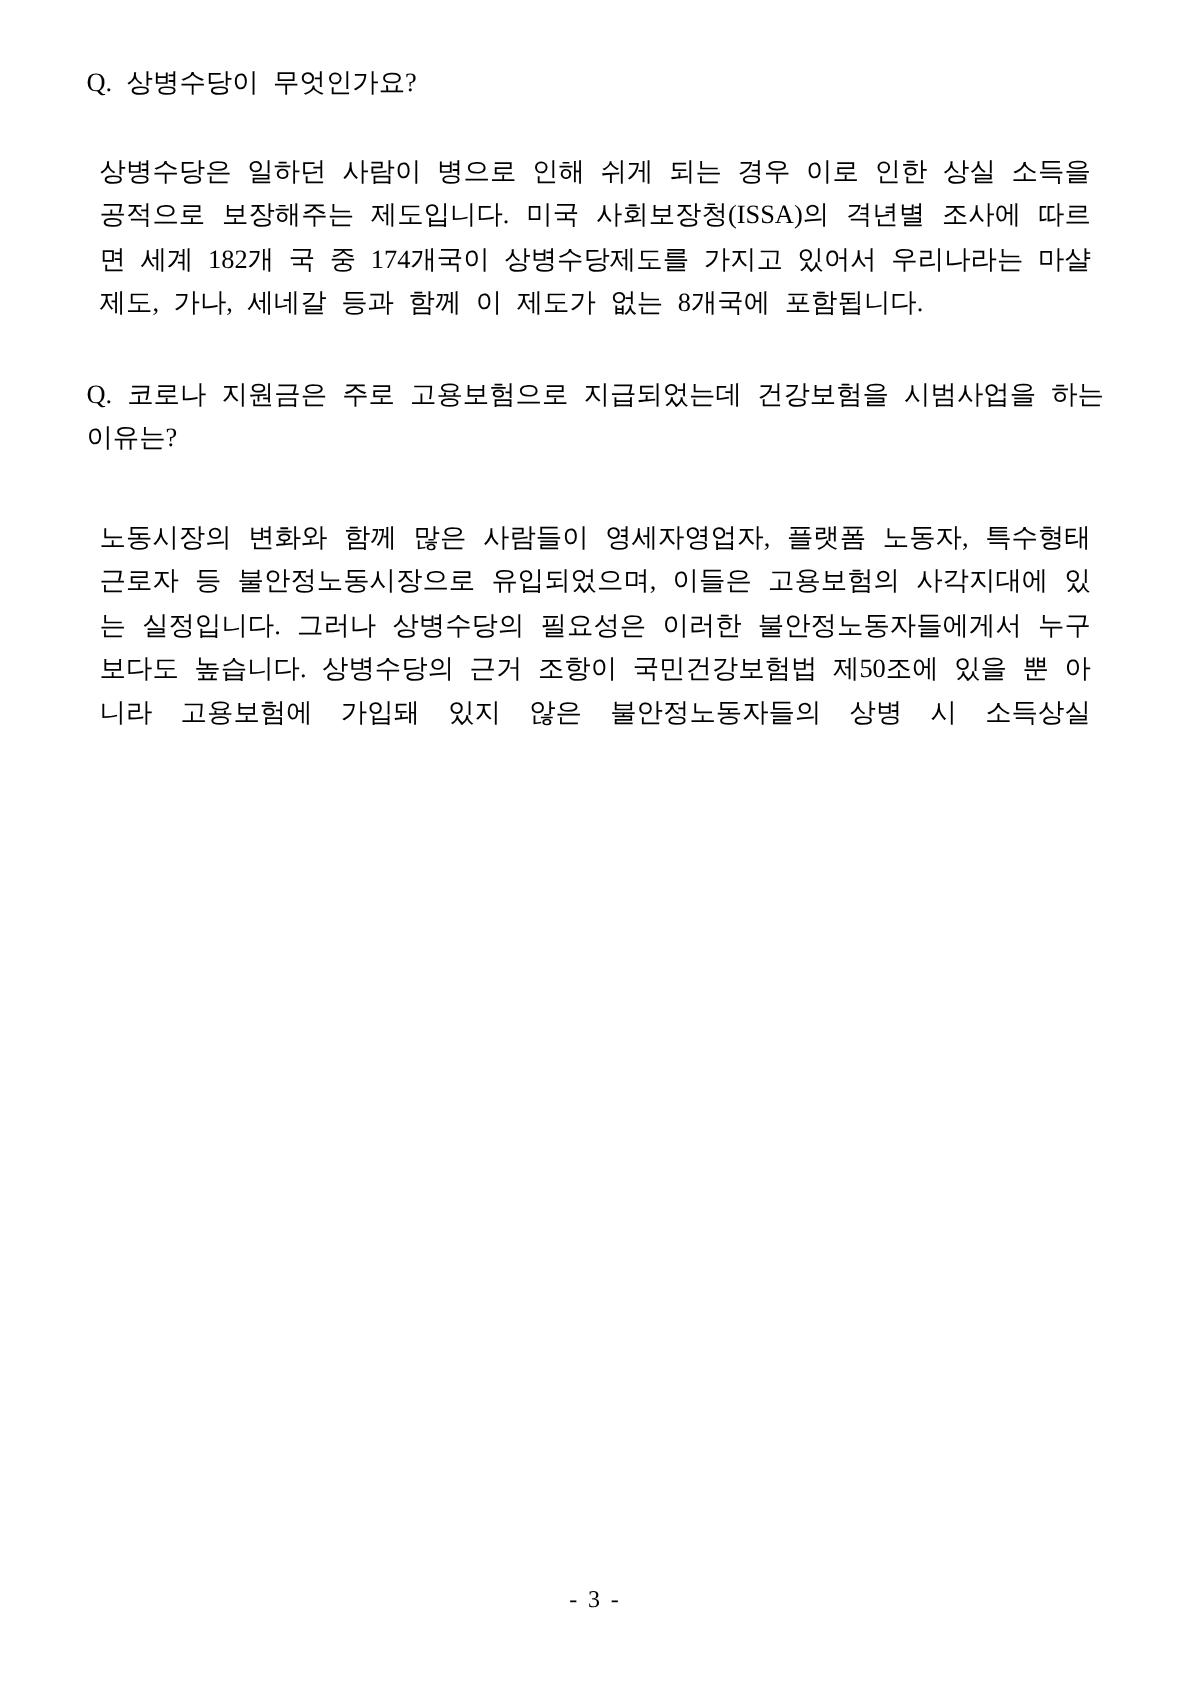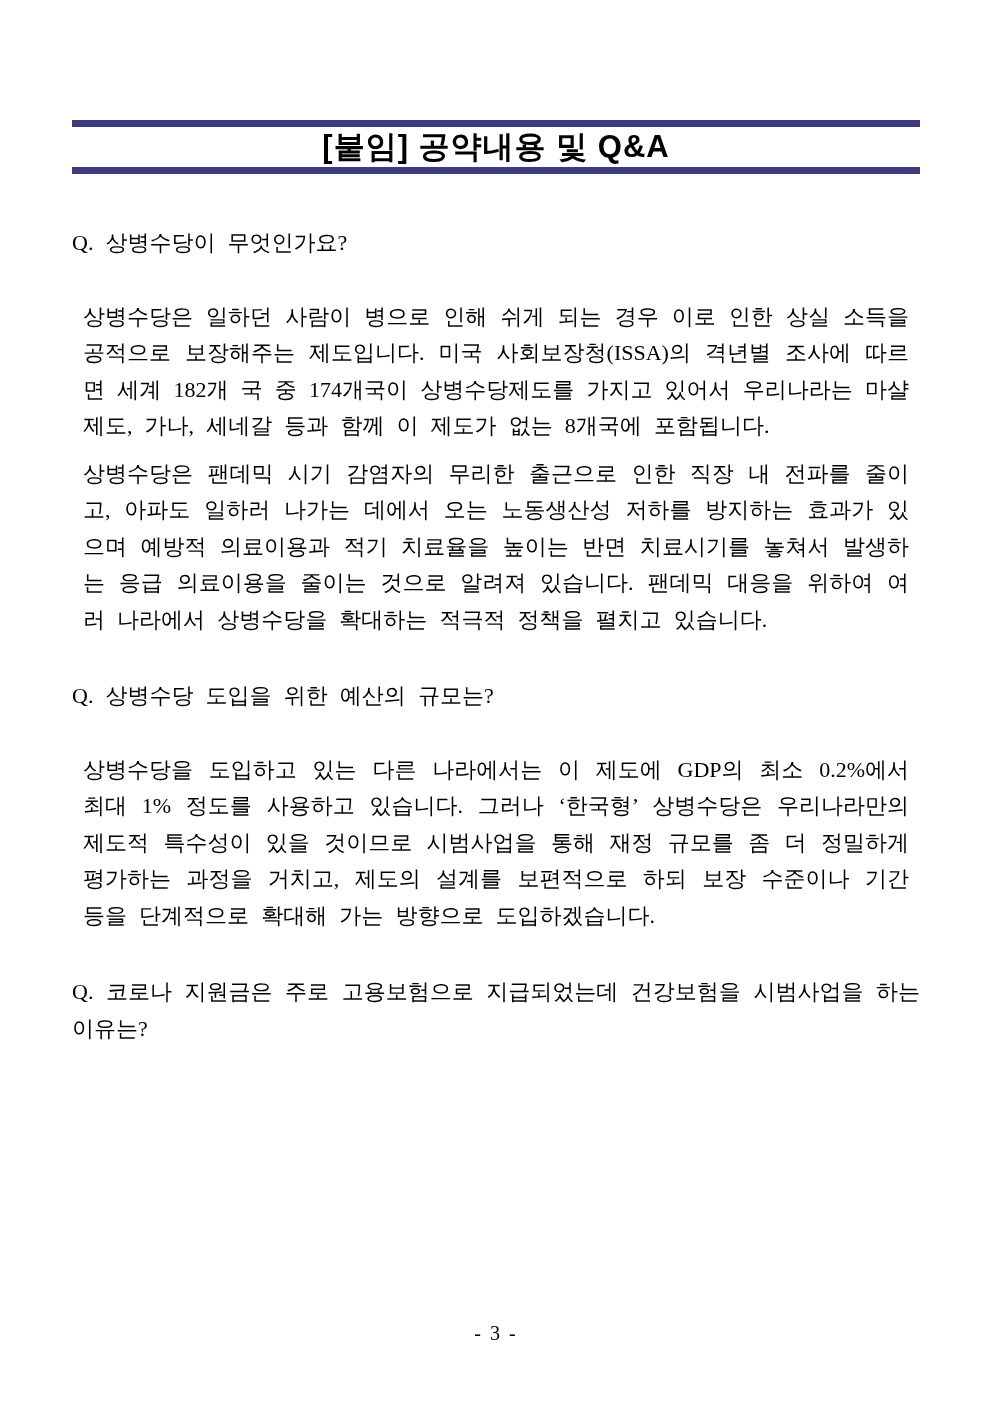--- a/index.html
+++ b/index.html
@@ -73,38 +73,31 @@
     font-size: 20px;
     letter-spacing: 2px;
     font-family: "Liberation Serif", "DejaVu Serif", serif;
   }
 </style>
 </head>
 <body>
 
 <div class="page">
 
-  <div class="banner">
-    <h1>[붙임] 공약내용 및 Q&amp;A</h1>
-  </div>
 
   <div class="content">
 
     <section>
       <p class="question first">Q. 상병수당이 무엇인가요?</p>
       <p class="answer block-start">상병수당은 일하던 사람이 병으로 인해 쉬게 되는 경우 이로 인한 상실 소득을 공적으로 보장해주는 제도입니다. 미국 사회보장청(ISSA)의 격년별 조사에 따르면 세계 182개 국 중 174개국이 상병수당제도를 가지고 있어서 우리나라는 마샬제도, 가나, 세네갈 등과 함께 이 제도가 없는 8개국에 포함됩니다.</p>
-      <p class="answer">상병수당은 팬데믹 시기 감염자의 무리한 출근으로 인한 직장 내 전파를 줄이고, 아파도 일하러 나가는 데에서 오는 노동생산성 저하를 방지하는 효과가 있으며 예방적 의료이용과 적기 치료율을 높이는 반면 치료시기를 놓쳐서 발생하는 응급 의료이용을 줄이는 것으로 알려져 있습니다. 팬데믹 대응을 위하여 여러 나라에서 상병수당을 확대하는 적극적 정책을 펼치고 있습니다.</p>
     </section>
 
-    <section>
-      <p class="question">Q. 상병수당 도입을 위한 예산의 규모는?</p>
-      <p class="answer block-start">상병수당을 도입하고 있는 다른 나라에서는 이 제도에 GDP의 최소 0.2%에서 최대 1% 정도를 사용하고 있습니다. 그러나 ‘한국형’ 상병수당은 우리나라만의 제도적 특수성이 있을 것이므로 시범사업을 통해 재정 규모를 좀 더 정밀하게 평가하는 과정을 거치고, 제도의 설계를 보편적으로 하되 보장 수준이나 기간 등을 단계적으로 확대해 가는 방향으로 도입하겠습니다.</p>
-    </section>
 
     <section>
       <p class="question">Q. 코로나 지원금은 주로 고용보험으로 지급되었는데 건강보험을 시범사업을 하는 이유는?</p>
+      <p class="answer gap-lg justify-last">노동시장의 변화와 함께 많은 사람들이 영세자영업자, 플랫폼 노동자, 특수형태근로자 등 불안정노동시장으로 유입되었으며, 이들은 고용보험의 사각지대에 있는 실정입니다. 그러나 상병수당의 필요성은 이러한 불안정노동자들에게서 누구보다도 높습니다. 상병수당의 근거 조항이 국민건강보험법 제50조에 있을 뿐 아니라 고용보험에 가입돼 있지 않은 불안정노동자들의 상병 시 소득상실</p>
     </section>
 
   </div>
 
   <div class="page-number">- 3 -</div>
 
 </div>
 
 </body></html>

